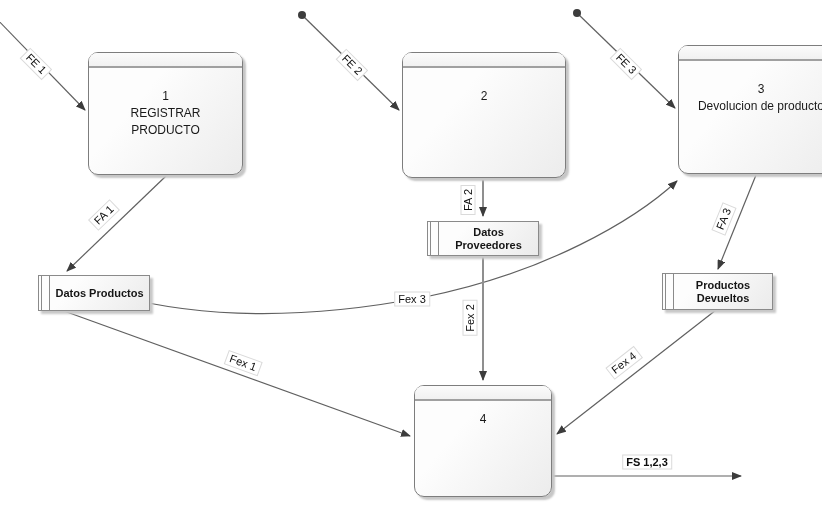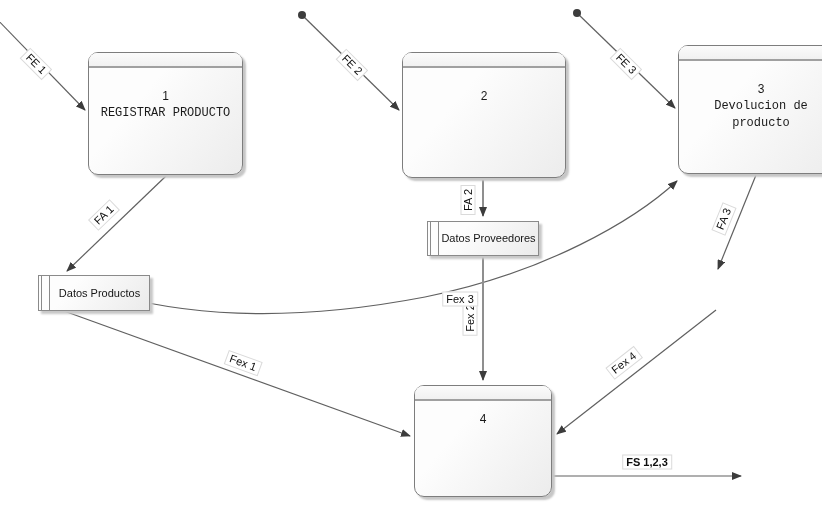--- a/index.html
+++ b/index.html
@@ -16,34 +16,35 @@
     background:linear-gradient(130deg,#fdfdfd 35%,#ececec 100%);
     box-shadow:3px 3px 2px #c6c6c6;
   }
   .phead{
     height:13px;border-bottom:2.5px solid #a0a0a0;
     border-radius:8px 8px 0 0;
     background:linear-gradient(#fbfbfb,#f1f1f1);
   }
   .pbody{text-align:center;font-size:12px;line-height:17px;color:#1a1a1a;}
   .pnum{font-size:12px;}
-  .pname{padding:0 6px;font-family:Liberation Mono, monospace;}
+  .pname{padding:0 6px;}
   #p1{left:88px;top:52px;width:155px;height:123px;}
   #p2{left:402px;top:52px;width:164px;height:126px;}
   #p3{left:678px;top:45px;width:166px;height:129px;}
   #p4{left:414px;top:385px;width:138px;height:112px;}
   #p1 .pbody,#p2 .pbody,#p3 .pbody{padding-top:20px;}
   #p4 .pbody{padding-top:10px;}
 
   
   .store{
     position:absolute;box-sizing:border-box;
     border:1.4px solid #8a8a8a;
     background:linear-gradient(130deg,#fdfdfd 30%,#ebebeb 100%);
     box-shadow:3px 3px 2px #c8c8c8;
+    font-weight:bold;
   }
   .sband{
     position:absolute;left:2px;top:0;bottom:0;width:7px;
     border-left:1.3px solid #8a8a8a;border-right:1.3px solid #8a8a8a;
   }
   .slabel{
     position:absolute;left:13px;right:2px;top:0;bottom:0;
     display:flex;align-items:center;justify-content:center;
     text-align:center;font-size:11px;line-height:13px;color:#151515;
   }
@@ -58,21 +59,21 @@
     padding:0 3px;font-size:11px;line-height:13px;color:#0d0d0d;
   }
   #fl-fe1 {left:36px; top:64px; transform:translate(-50%,-50%) rotate(45deg);}
   #fl-fe2 {left:352px;top:65px; transform:translate(-50%,-50%) rotate(45deg);}
   #fl-fe3 {left:626px;top:64px; transform:translate(-50%,-50%) rotate(45deg);}
   #fl-fa1 {left:104px;top:215px;transform:translate(-50%,-50%) rotate(-44deg);}
   #fl-fa2 {left:468px;top:200px;transform:translate(-50%,-50%) rotate(-90deg);}
   #fl-fa3 {left:724px;top:219px;transform:translate(-50%,-50%) rotate(-68deg);}
   #fl-fex1{left:243px;top:363px;transform:translate(-50%,-50%) rotate(20deg);}
   #fl-fex2{left:470px;top:318px;transform:translate(-50%,-50%) rotate(-90deg);}
-  #fl-fex3{left:412px;top:299px;transform:translate(-50%,-50%);margin-left:48px;}
+  #fl-fex3{left:412px;top:299px;transform:translate(-50%,-50%);}
   #fl-fex4{left:624px;top:363px;transform:translate(-50%,-50%) rotate(-38deg);}
   #fl-fs  {left:647px;top:462px;transform:translate(-50%,-50%);font-weight:bold;}
 </style>
 </head>
 <body>
 
 <div id="canvas">
 
   <svg id="wires" viewBox="0 0 822 516" xmlns="http://www.w3.org/2000/svg">
     <defs>
@@ -135,20 +136,24 @@
   <div class="store" id="s1">
     <div class="sband"></div>
     <div class="slabel">Datos Productos</div>
   </div>
 
   <div class="store" id="s2">
     <div class="sband"></div>
     <div class="slabel">Datos Proveedores</div>
   </div>
 
+  <div class="store" id="s3">
+    <div class="sband"></div>
+    <div class="slabel">Productos Devueltos</div>
+  </div>
 
   <div class="flabel" id="fl-fe1">FE 1</div>
   <div class="flabel" id="fl-fe2">FE 2</div>
   <div class="flabel" id="fl-fe3">FE 3</div>
   <div class="flabel" id="fl-fa1">FA 1</div>
   <div class="flabel" id="fl-fa2">FA 2</div>
   <div class="flabel" id="fl-fa3">FA 3</div>
   <div class="flabel" id="fl-fex1">Fex 1</div>
   <div class="flabel" id="fl-fex2">Fex 2</div>
   <div class="flabel" id="fl-fex3">Fex 3</div>

